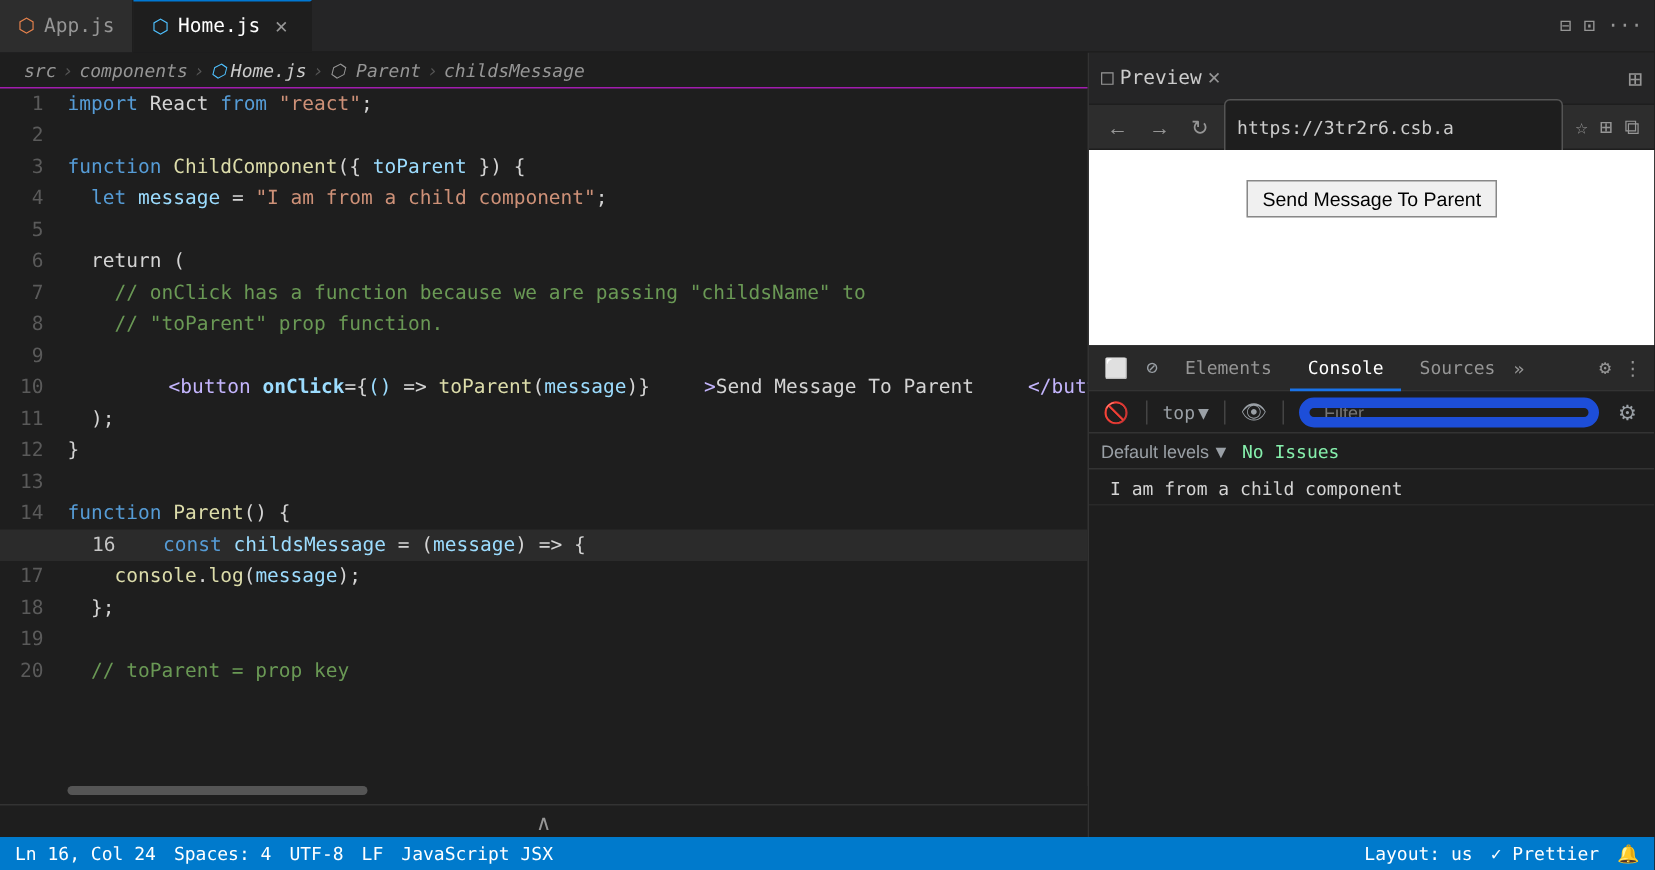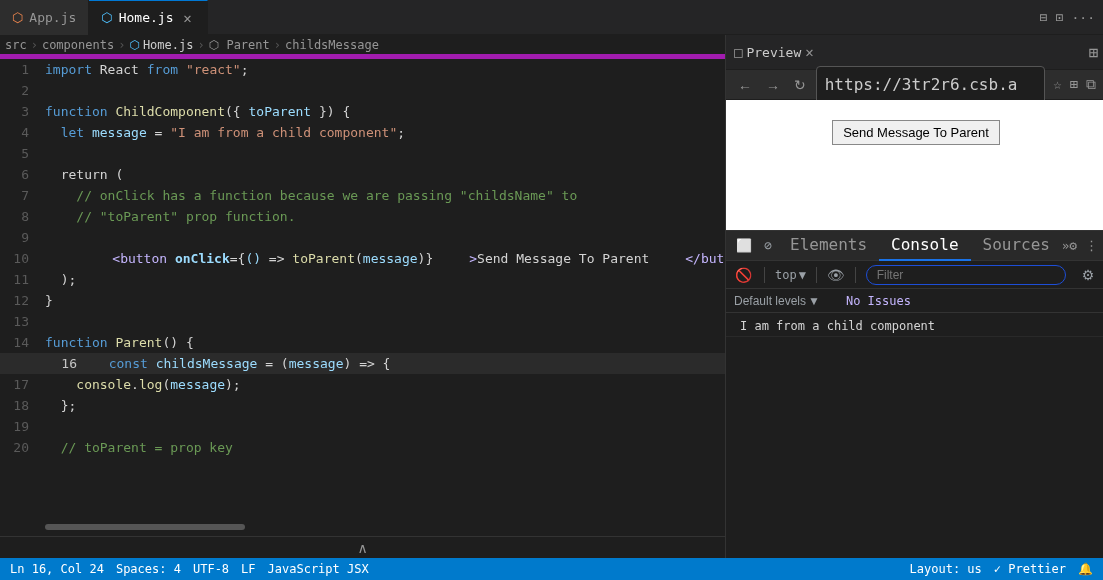--- a/index.html
+++ b/index.html
@@ -10,21 +10,21 @@
     .tab { display: flex; align-items: center; padding: 0 12px; height: 35px; font-size: 13px; cursor: pointer; gap: 6px; color: #969696; background: #2d2d2d; border-right: 1px solid #1e1e1e; }
     .tab.active { background: #1e1e1e; color: #ffffff; border-top: 1px solid #0078d4; }
     .tab-close { font-size: 14px; cursor: pointer; color: #969696; width: 16px; height: 16px; display: flex; align-items: center; justify-content: center; border-radius: 3px; }
     .tab-bar-right { margin-left: auto; display: flex; align-items: center; gap: 8px; padding-right: 8px; color: #969696; }
 
     
     .main-area { display: flex; flex: 1; overflow: hidden; }
 
     
     .editor-panel { width: 726px; display: flex; flex-direction: column; background: #1e1e1e; border-right: 1px solid #333; flex-shrink: 0; }
-    .breadcrumb { display: flex; align-items: center; padding: 4px 5px; font-size: 12px; color: #969696; background: #1e1e1e; gap: 4px; border-bottom: 5px solid #a21caf; flex-shrink: 0; height: 24px; }
+    .breadcrumb { display: flex; align-items: center; padding: 4px 16px; font-size: 12px; color: #969696; background: #1e1e1e; gap: 4px; border-bottom: 1px solid #a21caf; flex-shrink: 0; height: 24px; font-style: italic; }
     .breadcrumb-sep { color: #555; }
     .breadcrumb-item { color: #cccccc; display: flex; align-items: center; gap: 3px; }
 
     .editor-content { flex: 1; overflow-y: auto; overflow-x: hidden; position: relative; }
     .code-lines { display: flex; flex-direction: column; }
     .code-line { display: flex; align-items: flex-start; min-height: 21px; font-size: 13px; line-height: 21px; }
     .line-number { width: 45px; text-align: right; padding-right: 16px; color: #5a5a5a; flex-shrink: 0; font-size: 13px; user-select: none; }
     .line-content { flex: 1; white-space: pre; padding-right: 10px; }
 
     
@@ -50,46 +50,46 @@
 
     
     .preview-panel { flex: 1; display: flex; flex-direction: column; background: #252526; }
     .preview-tab-bar { display: flex; align-items: center; background: #252526; height: 35px; border-bottom: 1px solid #1e1e1e; flex-shrink: 0; padding: 0 8px; gap: 4px; }
     .preview-tab-close { font-size: 14px; cursor: pointer; color: #969696; }
     .preview-tab-bar-right { margin-left: auto; display: flex; gap: 6px; color: #969696; }
 
     
     .browser-bar { display: flex; align-items: center; padding: 4px 8px; background: #2d2d2d; gap: 6px; height: 30px; flex-shrink: 0; border-bottom: 1px solid #1e1e1e; }
     .nav-btn { background: none; border: none; color: #969696; cursor: pointer; font-size: 14px; padding: 2px 4px; }
-    .url-bar { flex: 1; background: #1e1e1e; border: 1px solid #555; border-radius: 4px; padding: 18px 8px; color: #cccccc; font-size: 16px; height: 32px; display: flex; align-items: center; }
+    .url-bar { flex: 1; background: #1e1e1e; border: 1px solid #555; border-radius: 4px; padding: 18px 8px; color: #cccccc; font-size: 12px; height: 32px; display: flex; align-items: center; }
     .browser-icons { display: flex; gap: 4px; color: #969696; }
     .browser-icon { font-size: 14px; cursor: pointer; padding: 2px; }
 
     
     .preview-content { background: white; flex: none; height: 130px; display: flex; align-items: flex-start; justify-content: center; padding-top: 20px; }
     .preview-button { background: #f0f0f0; border: 1px solid #888; padding: 4px 10px; font-size: 13px; cursor: pointer; font-family: Arial, sans-serif; color: #000; }
 
     
     .devtools { flex: 1; display: flex; flex-direction: column; background: #1e1e1e; border-top: 1px solid #333; overflow: hidden; }
     .devtools-tab-bar { display: flex; align-items: center; background: #292929; height: 30px; border-bottom: 1px solid #333; flex-shrink: 0; padding-left: 4px; }
-    .devtools-tab { padding: 0 12px; height: 30px; display: flex; align-items: center; font-size: 16px; color: #969696; cursor: pointer; border-bottom: 2px solid transparent; }
+    .devtools-tab { padding: 0 12px; height: 30px; display: flex; align-items: center; font-size: 12px; color: #969696; cursor: pointer; border-bottom: 2px solid transparent; }
     .devtools-tab.active { color: #ffffff; border-bottom: 2px solid #1a73e8; }
     .devtools-tab-more { color: #969696; display: flex; align-items: center; gap: 2px; font-size: 12px; }
     .devtools-icons-right { margin-left: auto; display: flex; align-items: center; gap: 8px; padding-right: 8px; color: #969696; }
 
     .devtools-toolbar { display: flex; align-items: center; background: #1e1e1e; height: 28px; border-bottom: 1px solid #333; flex-shrink: 0; padding: 0 8px; gap: 8px; }
     .devtools-icon-btn { background: none; border: none; color: #9aa0a6; cursor: pointer; font-size: 14px; display: flex; align-items: center; justify-content: center; width: 20px; height: 20px; }
     .dt-separator { width: 1px; height: 16px; background: #444; margin: 0 2px; }
     .context-select { background: #1e1e1e; border: none; color: #9aa0a6; font-size: 12px; cursor: pointer; display: flex; align-items: center; gap: 2px; }
-    .filter-input { background: #1e1e1e; border: 1px solid #1d4ed8; border-radius: 10px; padding: 2px 10px; color: #cccccc; font-size: 12px; height: 20px; width: 200px; }
+    .filter-input { background: #1e1e1e; border: 7px solid #1d4ed8; border-radius: 10px; padding: 2px 10px; color: #cccccc; font-size: 12px; height: 20px; width: 200px; }
     .dt-settings { margin-left: auto; }
 
     .devtools-levels { display: flex; align-items: center; height: 24px; padding: 0 8px; border-bottom: 1px solid #333; flex-shrink: 0; gap: 8px; font-size: 12px; }
     .levels-btn { background: none; border: none; color: #9aa0a6; cursor: pointer; font-size: 12px; display: flex; align-items: center; gap: 2px; }
-    .no-issues { color: #c4b5fd; margin-left: 18px; }
+    .no-issues { color: #86efac; }
 
     .devtools-console { flex: 1; overflow-y: auto; padding: 4px 0; }
     .console-line { display: flex; align-items: flex-start; padding: 2px 8px; font-size: 12px; border-bottom: 1px solid rgba(255,255,255,0.05); font-family: 'Consolas', monospace; min-height: 20px; }
     .console-line-icon { color: #5f6368; margin-right: 6px; font-size: 11px; }
     .console-text { color: #d4d4d4; }
 
     
     .bottom-bar-editor { height: 22px; background: #1e1e1e; display: flex; align-items: center; justify-content: center; border-top: 1px solid #333; flex-shrink: 0; }
     .collapse-btn { background: none; border: none; color: #969696; cursor: pointer; font-size: 14px; }
 

